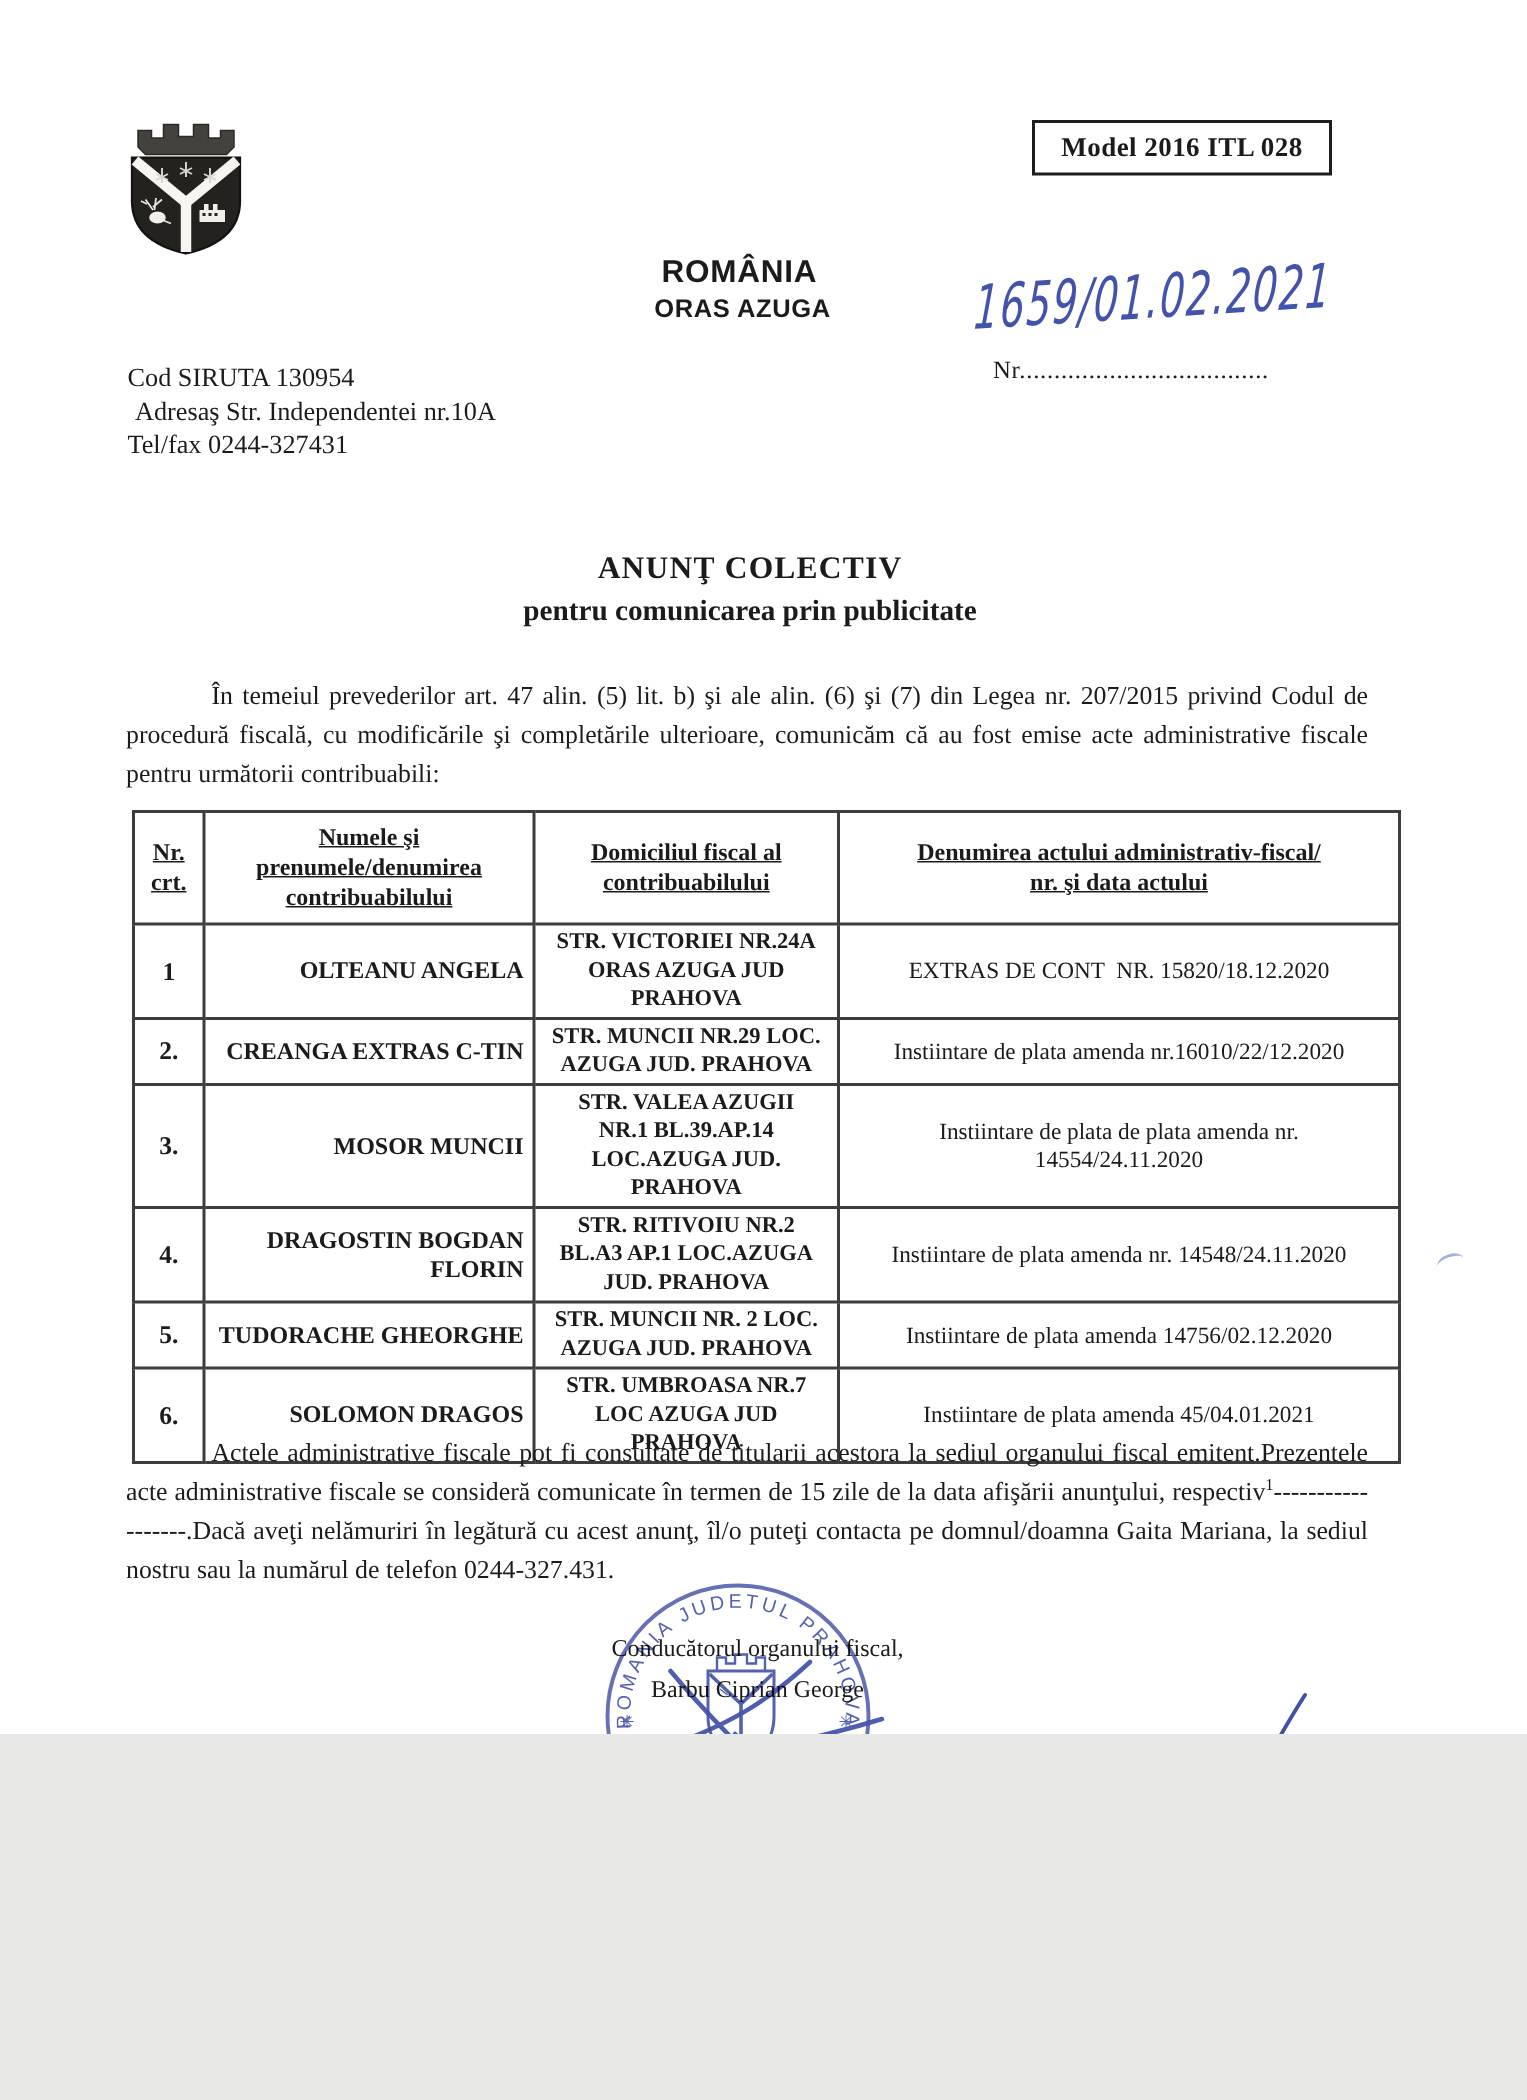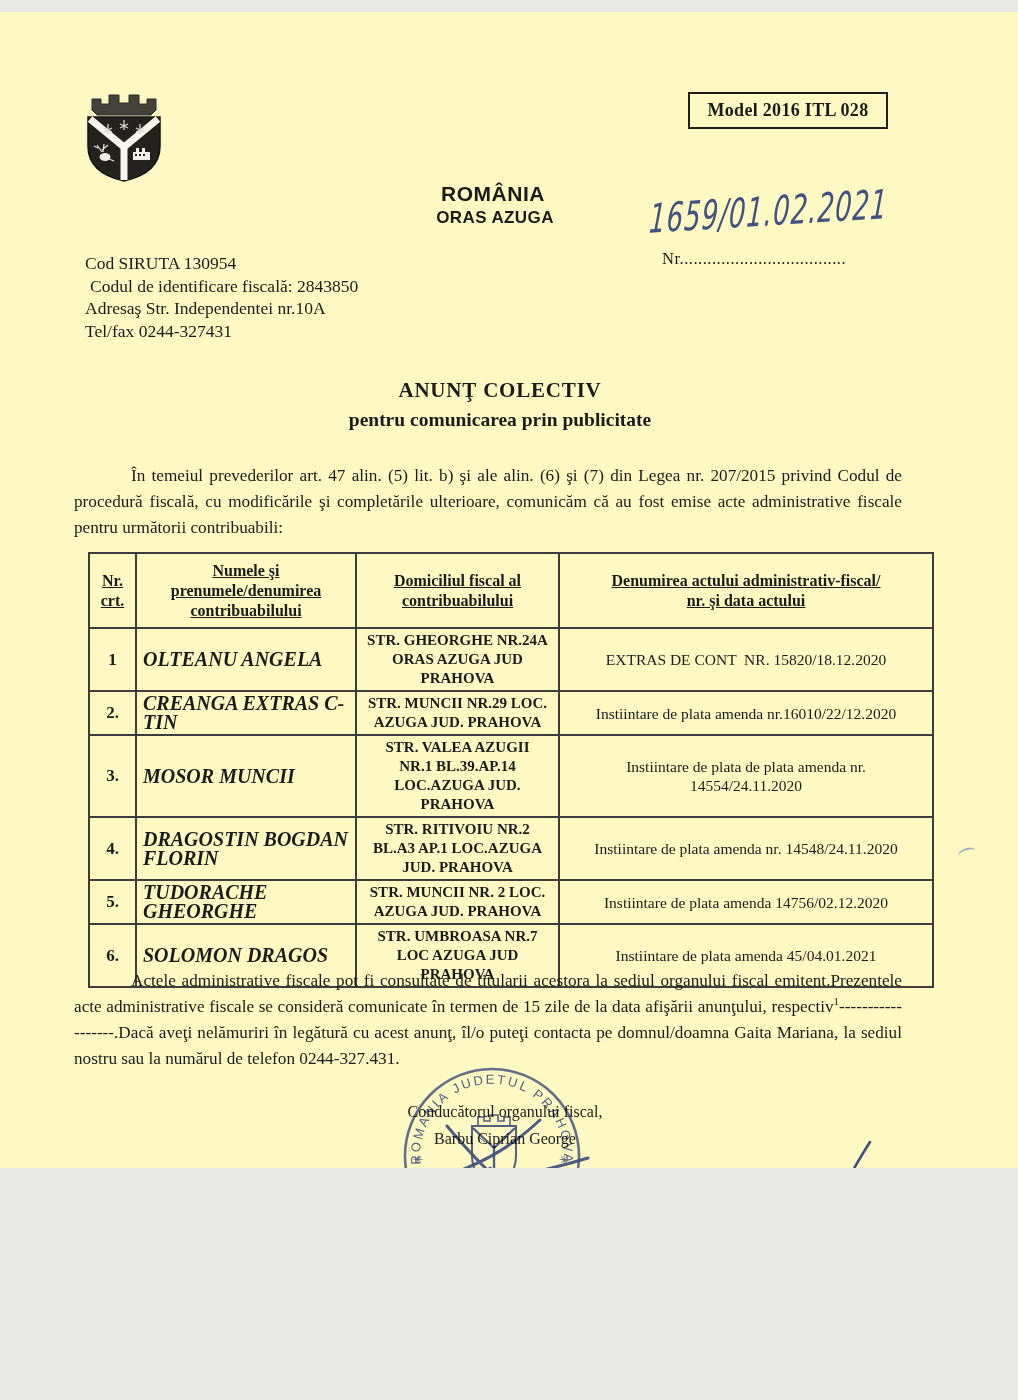--- a/index.html
+++ b/index.html
@@ -1,18 +1,18 @@
 <!DOCTYPE html>
 <html><head>
 <meta charset="utf-8">
 <style>
   html,body{margin:0;padding:0;background:#e8e8e6;}
   .page{
-    position:relative;width:1018px;height:1156px;margin:12px auto;
-    background:#fef9c3;
+    position:relative;width:1018px;height:1156px;margin:0 auto;
+    background:#ffffff;
     overflow:hidden;
     font-family:"Liberation Serif", serif;
     color:#1b1b1b;
   }
   .abs{position:absolute;}
 
   
   .model-box{
     left:688px;top:80px;width:196px;height:33px;
     border:2px solid #1e1e1e;display:flex;align-items:center;justify-content:center;
@@ -34,39 +34,39 @@
 
   .org-info{left:85px;top:240px;font-size:17.5px;line-height:22.6px;}
   .org-info .line{white-space:nowrap;}
   .org-info .line:nth-child(2){padding-left:5px;}
 
   .doc-title{left:0;top:366px;width:1018px;text-align:center;transform:translateX(-9px);
     font-weight:bold;font-size:21px;letter-spacing:.8px;}
   .doc-subtitle{left:0;top:397px;width:1018px;text-align:center;transform:translateX(-9px);
     font-weight:bold;font-size:19.5px;}
 
-  .para{left:74px;width:828px;font-size:17.2px;line-height:26px;text-align:justify;
+  .para{left:84px;width:828px;font-size:17.2px;line-height:26px;text-align:justify;
     text-indent:57px;margin:0;}
   .intro{top:451px;}
   .body-par{top:956px;text-indent:57px;}
   .body-par sup{font-size:11px;line-height:0;}
 
   
   table.contrib{
     left:88px;top:540px;width:844px;position:absolute;
     border-collapse:collapse;table-layout:fixed;
   }
   table.contrib th, table.contrib td{
     border:2px solid #3d3d3d;vertical-align:middle;padding:2px 6px;
     white-space:pre-wrap;
   }
   table.contrib th{font-size:16px;font-weight:bold;text-align:center;line-height:20px;}
   col.c1{width:47px;} col.c2{width:220px;} col.c3{width:203px;} col.c4{width:374px;}
   td.nr{font-size:17px;font-weight:bold;text-align:center;}
-  td.name{font-size:20px;font-weight:bold;text-align:left;padding-left:11px;line-height:19px;font-style:italic;}
+  td.name{font-size:16px;font-weight:bold;text-align:right;padding-left:11px;line-height:19px;}
   td.addr{font-size:15px;font-weight:bold;text-align:center;line-height:19px;}
   td.act{font-size:15.5px;text-align:center;line-height:19px;}
   tr.r-h{height:75px;text-decoration:underline;} tr.r1{height:57px;} tr.r2{height:40px;} tr.r3{height:78px;}
   tr.r4{height:56px;} tr.r5{height:37px;} tr.r6{height:55px;}
 
   .signatory{left:285px;top:1086px;width:440px;text-align:center;
     font-size:16px;line-height:27px;}
   .prepared{left:700px;top:1196px;width:210px;text-align:center;
     font-size:17.5px;line-height:28px;}
 
@@ -117,21 +117,20 @@
   </div>
 
   <div class="abs country">ROMÂNIA</div>
   <div class="abs city">ORAS AZUGA</div>
 
   <div class="abs nr-line"><span>Nr</span><span>....................................</span></div>
   <div class="abs handwritten-nr">1659/01.02.2021</div>
 
   <div class="abs org-info">
     <div class="line">Cod SIRUTA 130954</div>
-    <div class="line">Codul de identificare fiscală: 2843850</div>
     <div class="line">Adresaş Str. Independentei nr.10A</div>
     <div class="line">Tel/fax 0244-327431</div>
   </div>
 
   <div class="abs doc-title">ANUNŢ COLECTIV</div>
   <div class="abs doc-subtitle">pentru comunicarea prin publicitate</div>
 
   <p class="abs para intro">În temeiul prevederilor art. 47 alin. (5) lit. b) şi ale alin. (6) şi (7) din Legea nr. 207/2015 privind Codul de procedură fiscală, cu modificările şi completările ulterioare, comunicăm că au fost emise acte administrative fiscale pentru următorii contribuabili:</p>
 
   <table class="contrib">
@@ -151,21 +150,21 @@
         <th>Domiciliul fiscal al
 contribuabilului</th>
         <th>Denumirea actului administrativ-fiscal/
 nr. şi data actului</th>
       </tr>
     </thead>
     <tbody>
       <tr class="r1">
         <td class="nr">1</td>
         <td class="name">OLTEANU ANGELA</td>
-        <td class="addr">STR. GHEORGHE NR.24A
+        <td class="addr">STR. VICTORIEI NR.24A
 ORAS AZUGA JUD
 PRAHOVA</td>
         <td class="act">EXTRAS DE CONT  NR. 15820/18.12.2020</td>
       </tr>
       <tr class="r2">
         <td class="nr">2.</td>
         <td class="name">CREANGA EXTRAS C-TIN</td>
         <td class="addr">STR. MUNCII NR.29 LOC.
 AZUGA JUD. PRAHOVA</td>
         <td class="act">Instiintare de plata amenda nr.16010/22/12.2020</td>

